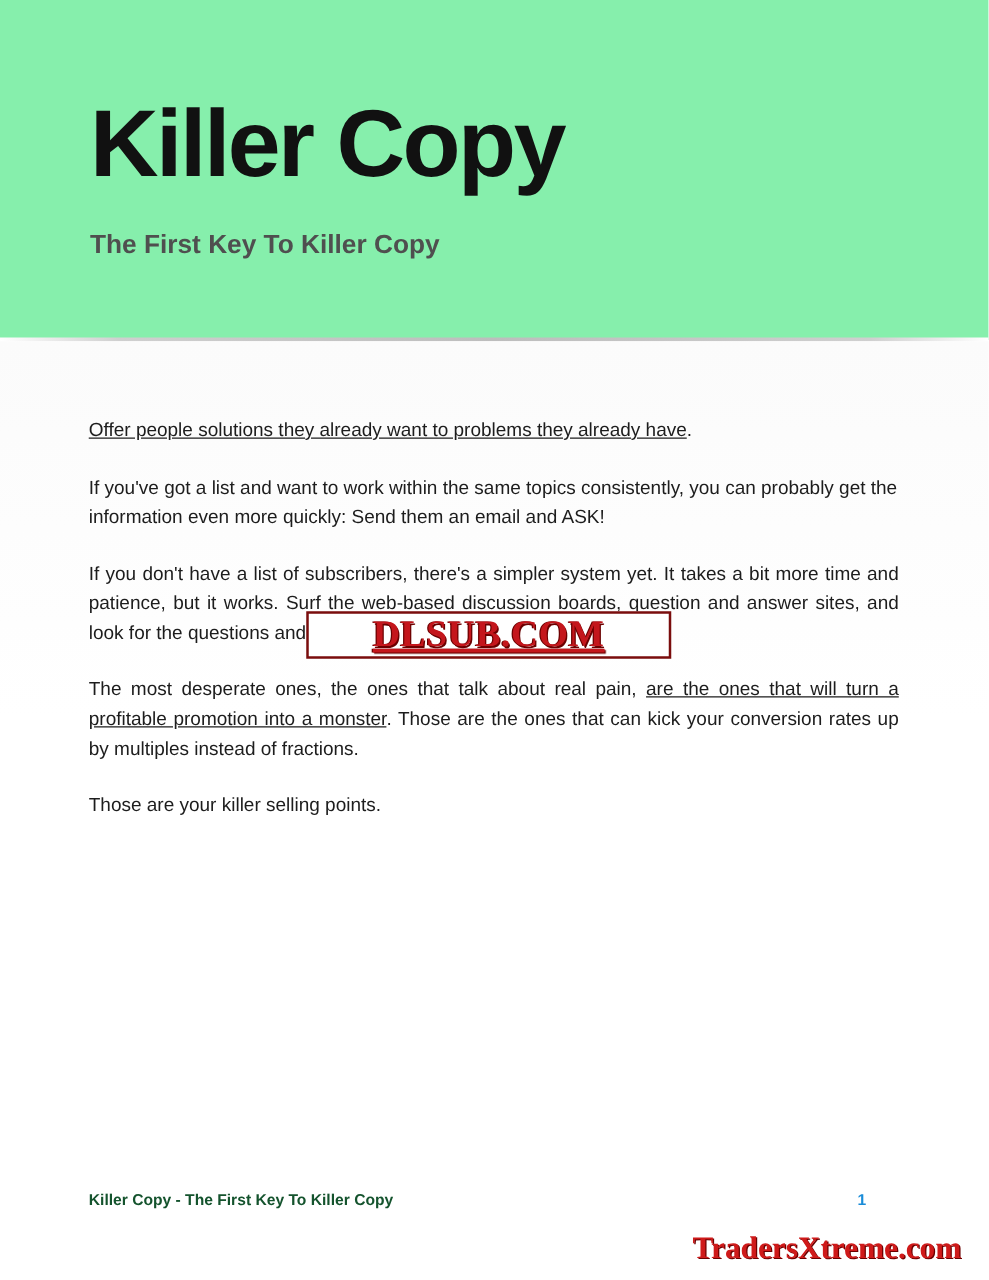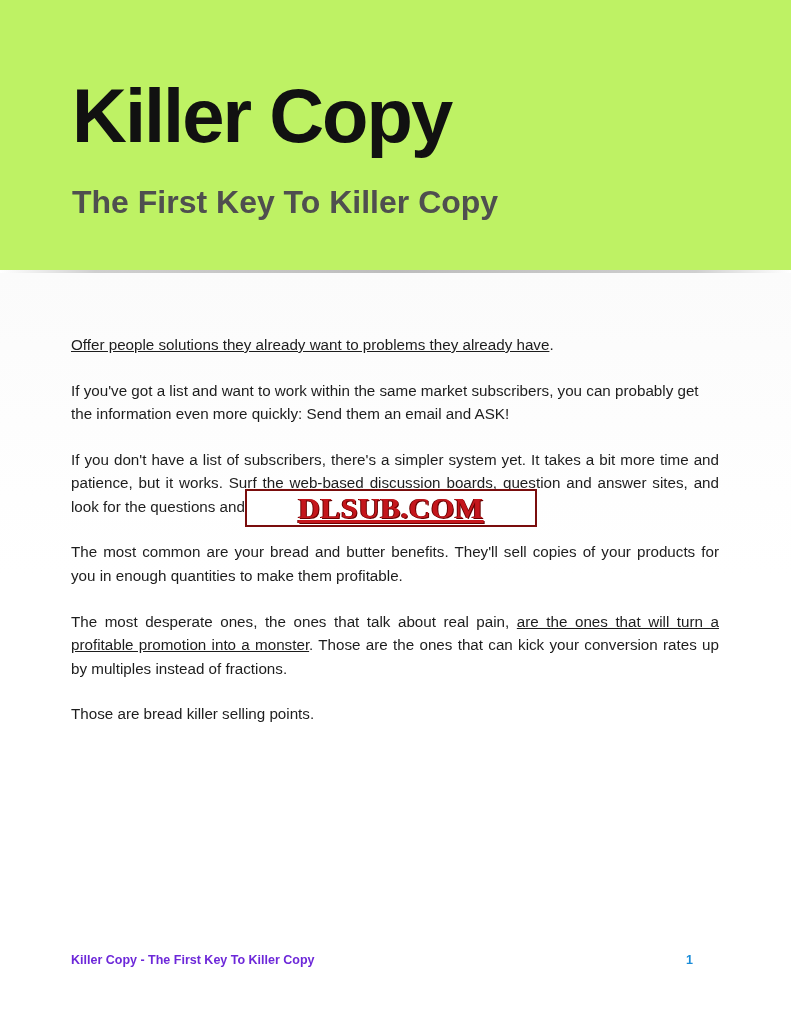--- a/index.html
+++ b/index.html
@@ -31,37 +31,37 @@
     text-shadow: 1px 1px 0 #d8d8d8;
   }
 
   
   .header {
     position: absolute;
     top: 0;
     left: 0;
     width: 791px;
     height: 272px;
-    background: #bef264;
+    background: #86efac;
   }
   .doc-title {
     position: absolute;
     left: 72px;
     top: 78px;
     font-size: 76px;
     font-weight: bold;
     color: #111111;
     letter-spacing: -2px;
     line-height: 1;
   }
   .doc-subtitle {
     position: absolute;
     left: 72px;
     top: 184px;
-    font-size: 32px;
+    font-size: 21px;
     font-weight: bold;
     color: #4f4f4f;
   }
 
   
   .header-rule {
     position: absolute;
     top: 270px;
     left: 0;
     width: 791px;
@@ -121,21 +121,21 @@
     text-decoration: underline;
   }
 
   
   .footer-left {
     position: absolute;
     left: 71px;
     top: 953px;
     font-size: 12.5px;
     font-weight: bold;
-    color: #6d28d9;
+    color: #14532d;
   }
   .footer-page {
     position: absolute;
     left: 686px;
     top: 953px;
     font-size: 12.5px;
     font-weight: bold;
     color: #1a8cd8;
   }
   .brand-bottom {
@@ -166,42 +166,40 @@
   <div class="content">
 
 
     <p class="nojust">
       <span class="u">Offer people solutions they already want to problems they already have</span><span>.</span>
     </p>
 
 
 
     <p class="nojust">
-      <span>If you've got a list and want to work within the same market subscribers, you can probably get the information even more quickly: Send them an email and ASK!</span>
+      <span>If you've got a list and want to work within the same topics consistently, you can probably get the information even more quickly: Send them an email and ASK!</span>
     </p>
 
     <p>
       <span>If you don't have a list of subscribers, there's a simpler system yet. It takes a bit more time and patience, but it works. Surf the web-based discussion boards, question and answer sites, and look for the questions and topics discussed most. </span><span class="u">Copy lots of notes</span><span>.</span>
     </p>
 
 
-    <p>
-      <span>The most common are your bread and butter benefits. They'll sell copies of your products for you in enough quantities to make them profitable.</span>
-    </p>
 
     <p>
       <span>The most desperate ones, the ones that talk about real pain, </span><span class="u">are the ones that will turn a profitable promotion into a monster</span><span>. Those are the ones that can kick your conversion rates up by multiples instead of fractions.</span>
     </p>
 
     <p class="nojust">
-      <span>Those are bread killer selling points.</span>
+      <span>Those are your killer selling points.</span>
     </p>
 
   </div>
 
   <div class="watermark">
     <span>DLSUB.COM</span>
   </div>
 
   <div class="footer-left">Killer Copy - The First Key To Killer Copy</div>
   <div class="footer-page">1</div>
+  <div class="brand-bottom">TradersXtreme.com</div>
 
 </div>
 
 </body></html>

